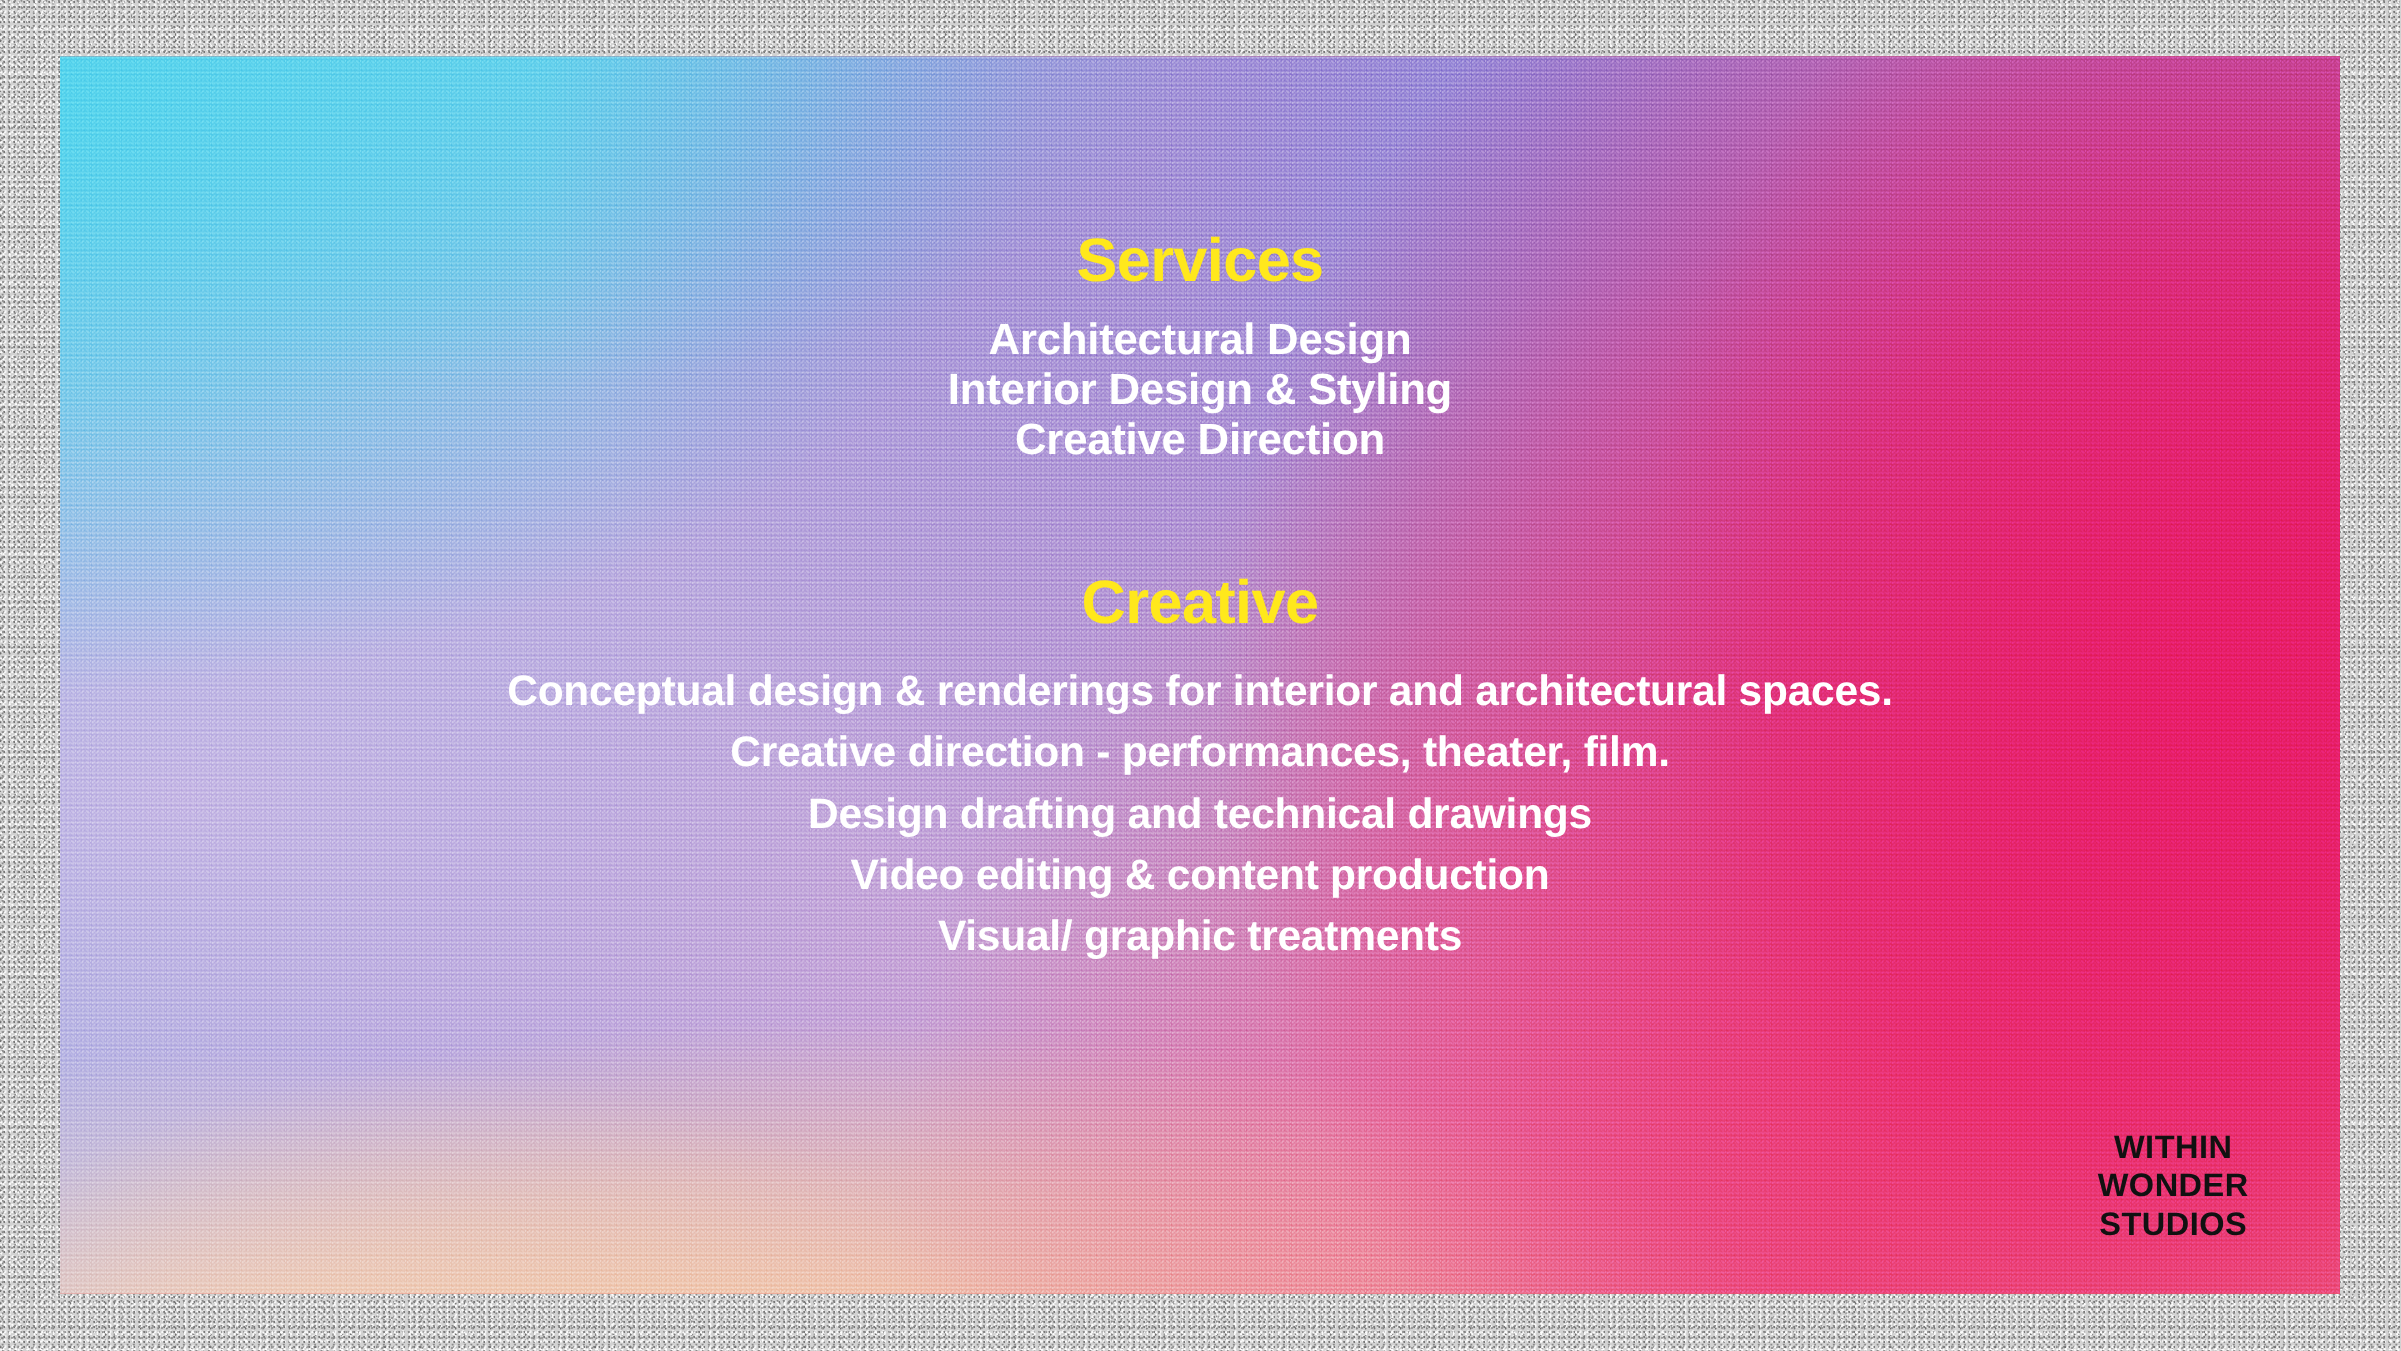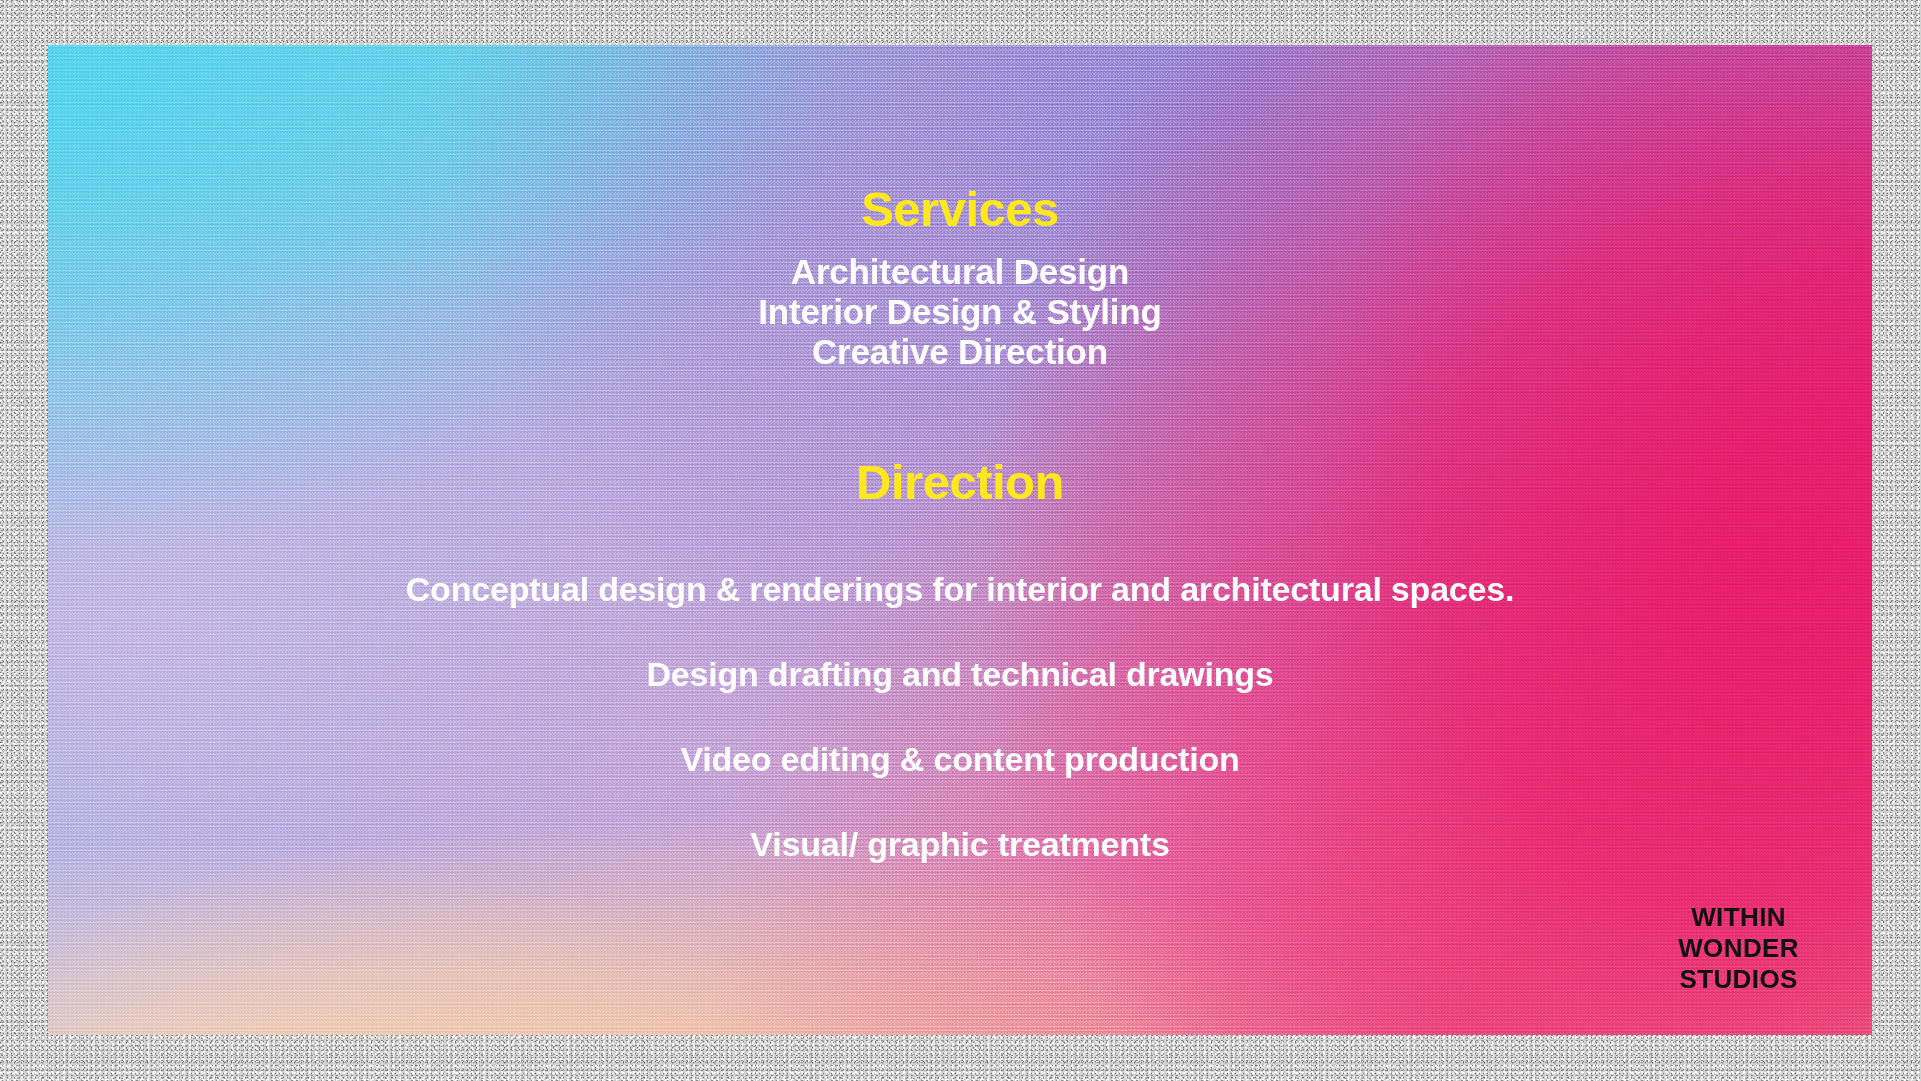--- a/index.html
+++ b/index.html
@@ -136,21 +136,21 @@
   .expertise-list {
     position: absolute;
     left: 0; right: 0;
     top: 484px;
     font-size: 34px;
     line-height: 49px;
     font-weight: 700;
     color: #ffffff;
     letter-spacing: -0.2px;
   }
-  .expertise-list .line { display: block; margin-top: 36px; }
+  .expertise-list .line { display: block; }
 
   .logo {
     position: absolute;
     right: 73px;
     bottom: 40px;
     color: #111111;
     font-size: 26px;
     line-height: 31px;
     font-weight: 700;
     letter-spacing: 0.4px;
@@ -171,24 +171,25 @@
     <div class="content">
 
       <div class="section-heading services-heading">Services</div>
 
       <div class="services-list">
         <span class="line">Architectural Design</span>
         <span class="line">Interior Design &amp; Styling</span>
         <span class="line">Creative Direction</span>
       </div>
 
-      <div class="section-heading expertise-heading">Direction</div>
+      <div class="section-heading expertise-heading">Creative</div>
 
       <div class="expertise-list">
         <span class="line">Conceptual design &amp; renderings for interior and architectural spaces.</span>
+        <span class="line">Creative direction - performances, theater, film.</span>
         <span class="line">Design drafting and technical drawings</span>
         <span class="line">Video editing &amp; content production</span>
         <span class="line">Visual/ graphic treatments</span>
       </div>
 
       <div class="logo">
         <span class="line">WITHIN</span>
         <span class="line">WONDER</span>
         <span class="line">STUDIOS</span>
       </div>

